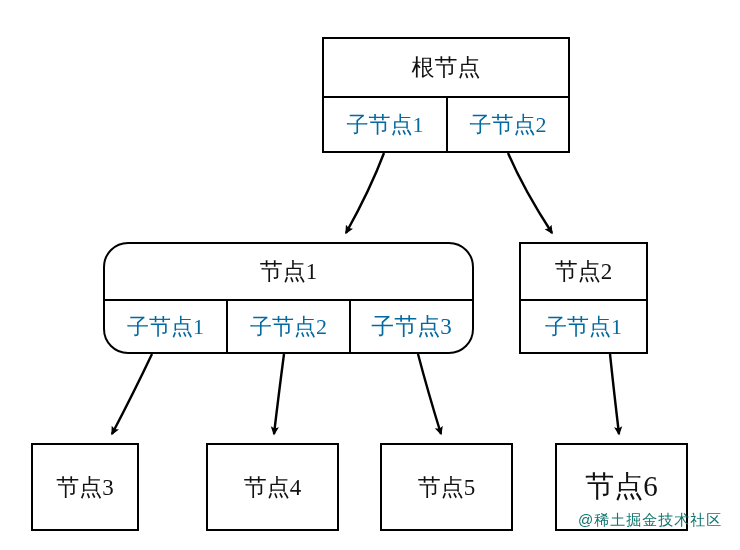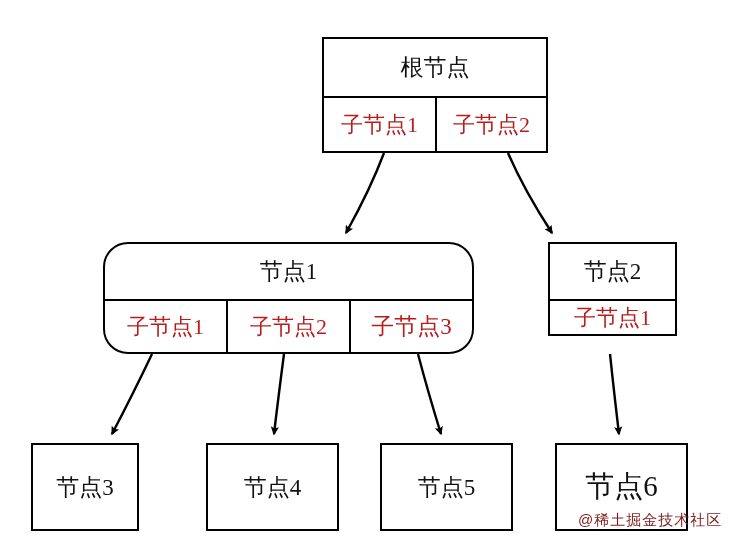--- a/index.html
+++ b/index.html
@@ -43,41 +43,41 @@
     display: flex;
     flex-direction: row;
     border-top: 2px solid #000000;
     flex: 1 1 auto;
   }
   .child-cell {
     box-sizing: border-box;
     display: flex;
     align-items: center;
     justify-content: center;
-    color: #b91c1c;
+    color: #0369a1;
     white-space: nowrap;
     border-left: 2px solid #000000;
   }
   .child-cell:first-child {
     border-left: none;
   }
   .leaf-box {
     position: absolute;
     box-sizing: border-box;
     border: 2px solid #000000;
     background: transparent;
     display: flex;
     align-items: center;
     justify-content: center;
     color: #111111;
     white-space: nowrap;
   }
   .watermark {
     position: absolute;
-    color: #7f1d1d;
+    color: #0f766e;
     font-size: 15px;
     letter-spacing: 1px;
     white-space: nowrap;
     font-family: "Liberation Sans", "DejaVu Sans", sans-serif;
     pointer-events: none;
   }
 </style>
 </head>
 <body>
 
@@ -96,21 +96,21 @@
 
     <path d="M 152 354 Q 134 392 112 434" fill="none" stroke="#000000" stroke-width="2.4" marker-end="url(#arrowhead)"></path>
 
     <path d="M 284 354 Q 279 392 274 434" fill="none" stroke="#000000" stroke-width="2.4" marker-end="url(#arrowhead)"></path>
 
     <path d="M 418 354 Q 428 392 441 434" fill="none" stroke="#000000" stroke-width="2.4" marker-end="url(#arrowhead)"></path>
 
     <path d="M 610 354 Q 614 392 619 434" fill="none" stroke="#000000" stroke-width="2.4" marker-end="url(#arrowhead)"></path>
   </svg>
 
-  <div class="node-box" style="left:322px; top:37px; width:226px; height:116px;">
+  <div class="node-box" style="left:322px; top:37px; width:248px; height:116px;">
     <div class="node-header" style="height:57px; font-size:23px;">
       <span>根节点</span>
     </div>
     <div class="node-children">
       <div class="child-cell" style="width:122px; font-size:22px;">
         <span>子节点1</span>
       </div>
       <div class="child-cell" style="width:122px; font-size:22px;">
         <span>子节点2</span>
       </div>
@@ -127,21 +127,21 @@
       </div>
       <div class="child-cell" style="width:123px; font-size:22px;">
         <span>子节点2</span>
       </div>
       <div class="child-cell" style="width:123px; font-size:23px;">
         <span>子节点3</span>
       </div>
     </div>
   </div>
 
-  <div class="node-box" style="left:548px; top:242px; width:129px; height:94px;">
+  <div class="node-box" style="left:519px; top:242px; width:129px; height:112px;">
     <div class="node-header" style="height:55px; font-size:23px;">
       <span>节点2</span>
     </div>
     <div class="node-children">
       <div class="child-cell" style="width:125px; font-size:22px;">
         <span>子节点1</span>
       </div>
     </div>
   </div>
 

